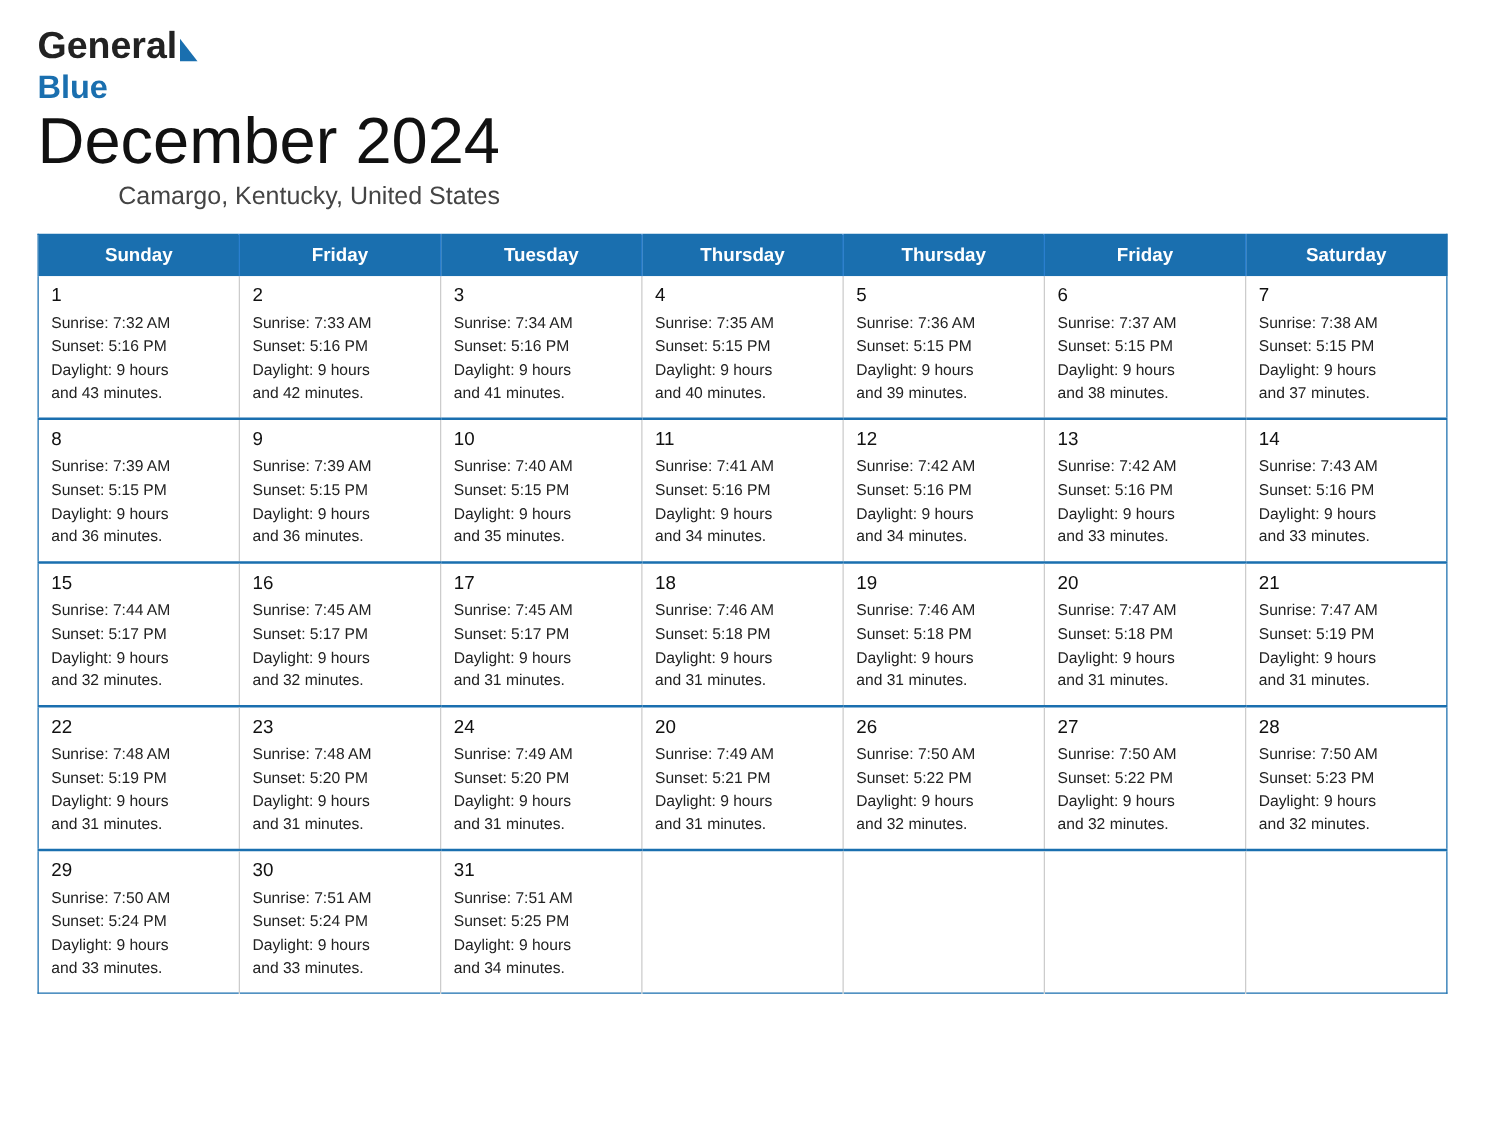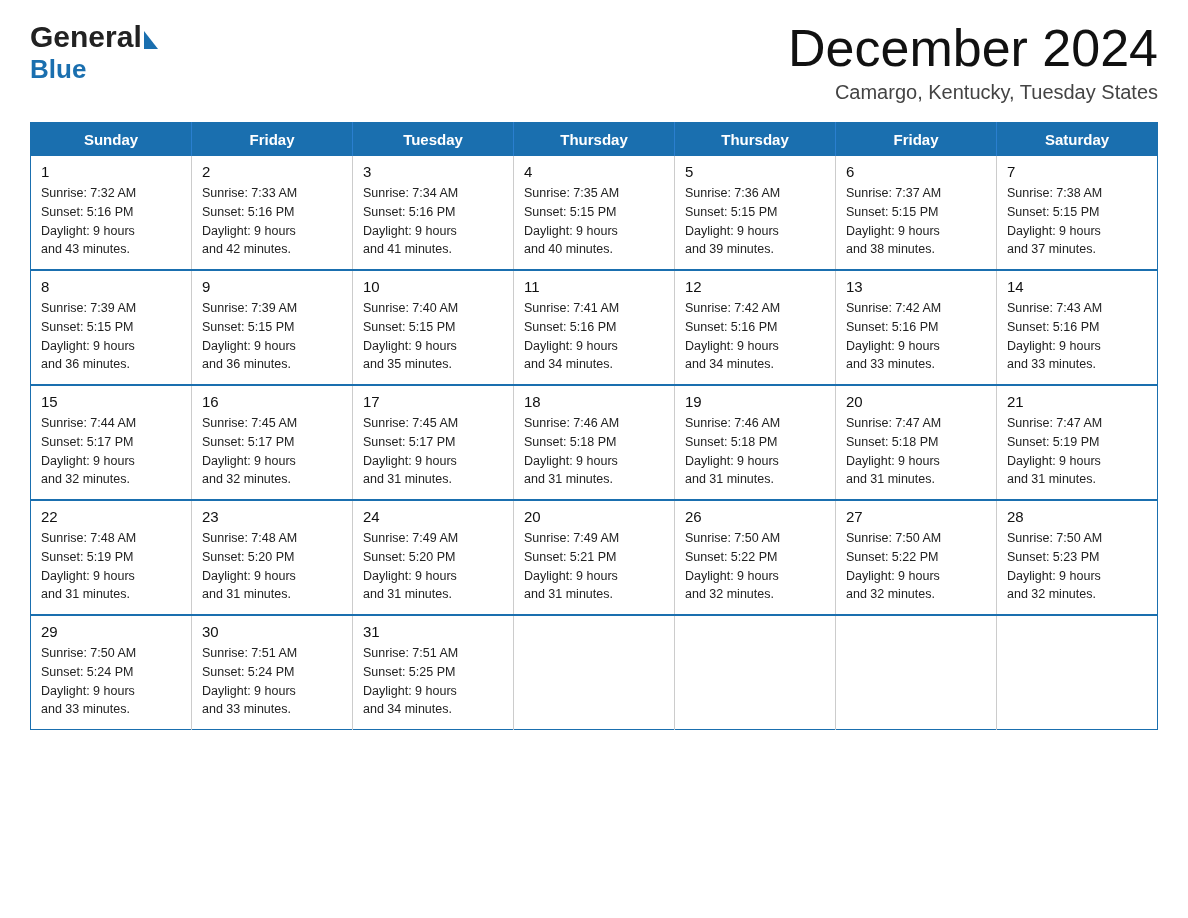--- a/index.html
+++ b/index.html
@@ -7,22 +7,23 @@
       font-family: Arial, sans-serif;
       background: #fff;
       color: #222;
       width: 1188px;
       min-height: 918px;
       padding: 20px 30px 30px 30px;
     }
     .header {
       display: flex;
       align-items: flex-start;
-      justify-content: space-between;
+      justify-content: flex-end;
       margin-bottom: 18px;
+      flex-direction: column;
     }
     .logo {
       display: flex;
       flex-direction: column;
       align-items: flex-start;
     }
     .title-section {
       text-align: right;
     }
     .page-title {
@@ -115,21 +116,21 @@
 <div class="header">
   <div class="logo">
     <div class="logo-row">
       <span class="logo-text-general">General</span>
       <span class="logo-arrow"></span>
     </div>
     <span class="logo-text-blue">Blue</span>
   </div>
   <div class="title-section">
     <div class="page-title">December 2024</div>
-    <div class="subtitle">Camargo, Kentucky, Tuesday States</div>
+    <div class="subtitle">Camargo, Kentucky, United States</div>
   </div>
 </div>
 
 <table class="calendar">
   <thead>
     <tr>
     <th>Sunday</th>
         <th>Friday</th>
         <th>Tuesday</th>
         <th>Thursday</th>

